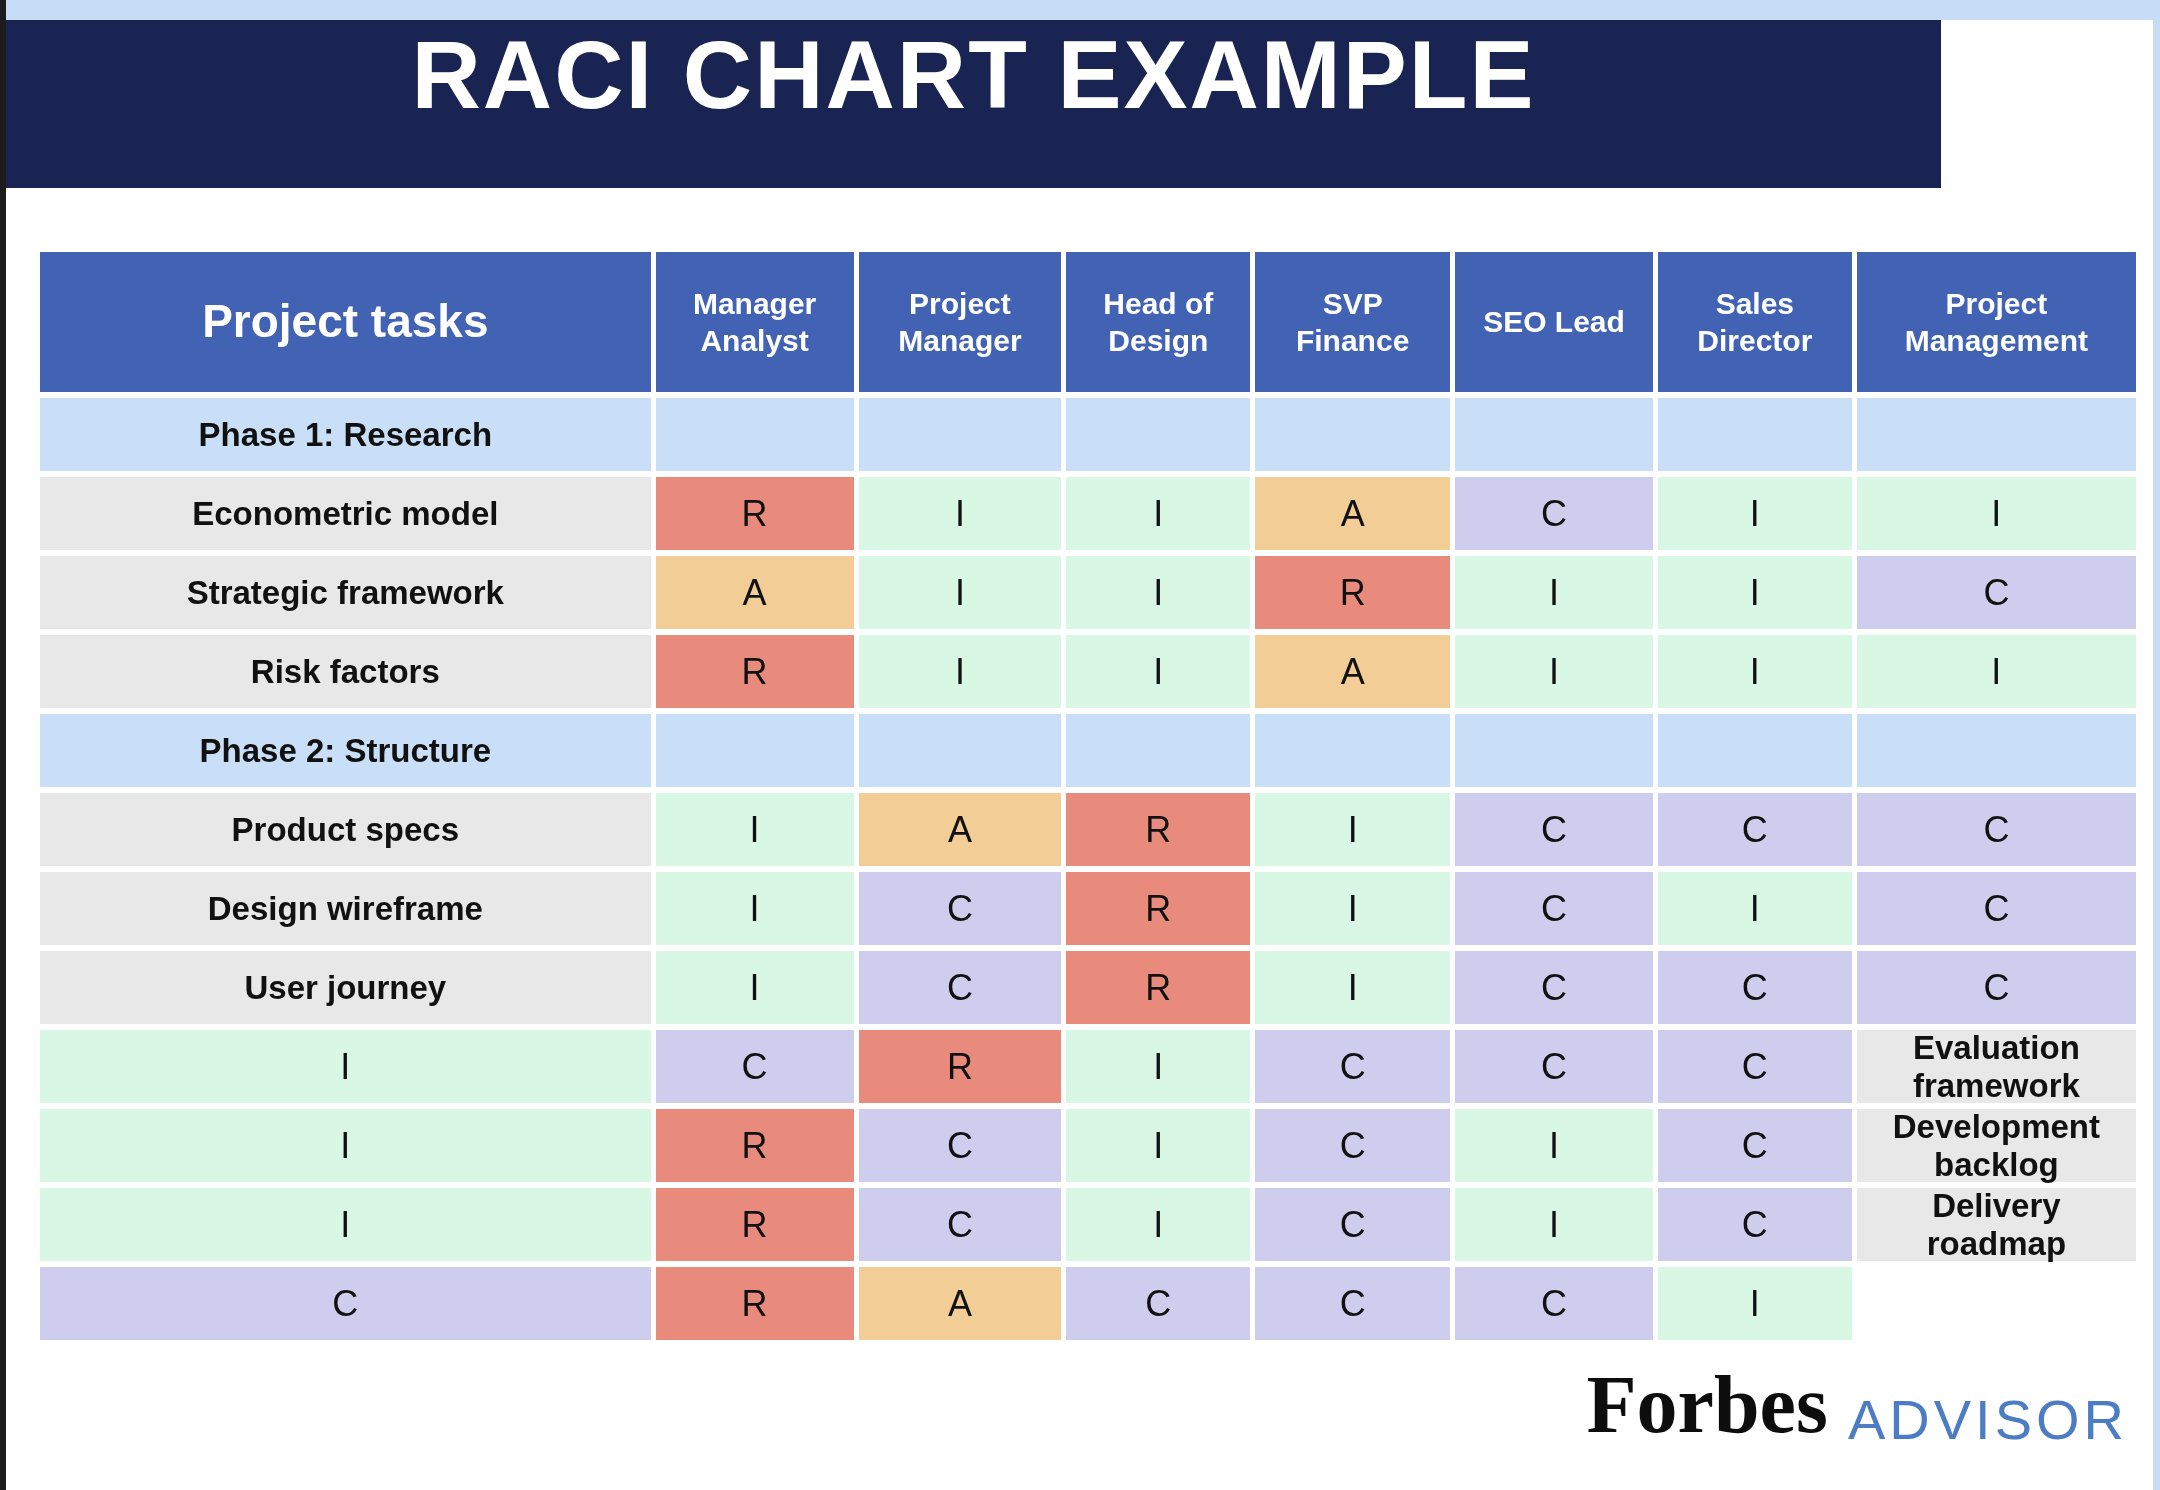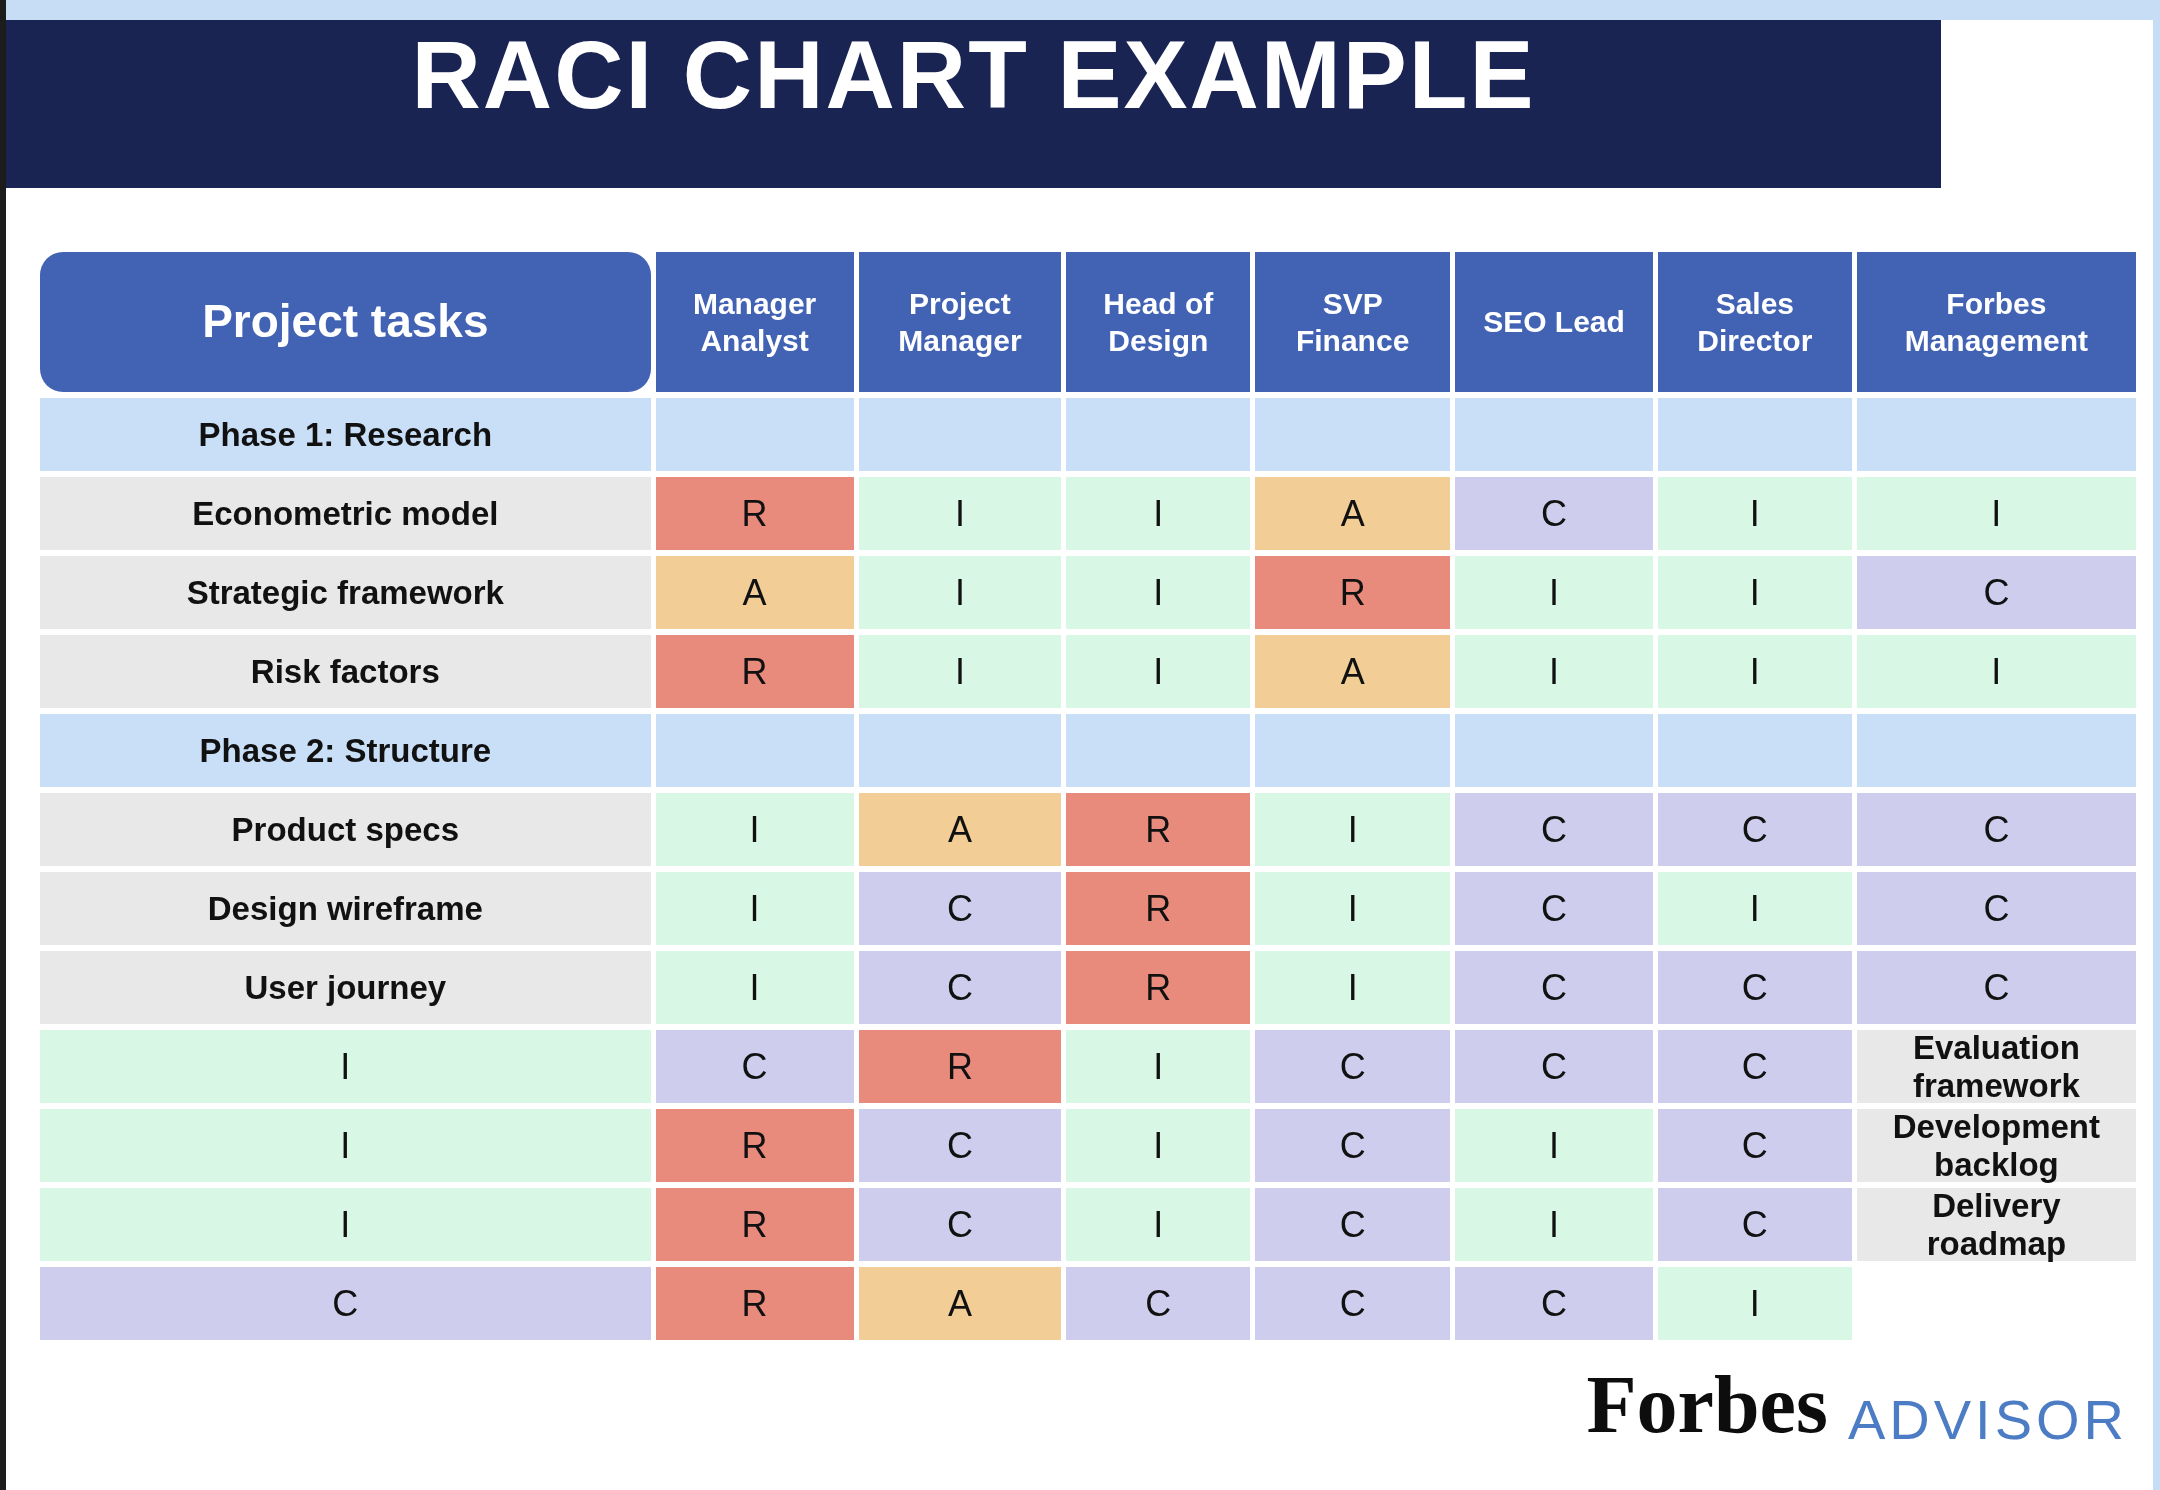--- a/index.html
+++ b/index.html
@@ -65,21 +65,20 @@
     background: var(--c-header-bg, #4262b4);
     color: #ffffff;
     font-weight: 700;
     font-size: 30px;
     line-height: 1.25;
     padding: 0 8px;
   }
   .hdr-task {
     font-size: 46px;
     font-weight: 700;
-    border-radius: 23px;
   }
   .section-cell { background: var(--c-section-bg, #c9dff7); }
   .section-label {
     font-size: 33px;
     font-weight: 700;
   }
   .task-cell {
     background: var(--c-task-bg, #e8e8e8);
     font-size: 33px;
     font-weight: 600;
@@ -124,21 +123,21 @@
   </div>
 
   <div class="raci-grid" id="raci-grid">
       <div class="cell hdr hdr-task">Project tasks</div>
       <div class="cell hdr">Manager Analyst</div>
       <div class="cell hdr">Project Manager</div>
       <div class="cell hdr">Head of Design</div>
       <div class="cell hdr">SVP Finance</div>
       <div class="cell hdr">SEO Lead</div>
       <div class="cell hdr">Sales Director</div>
-      <div class="cell hdr">Forbes Management</div>
+      <div class="cell hdr">Project Management</div>
       <div class="cell section-cell section-label">Phase 1: Research</div>
       <div class="cell section-cell"></div>
       <div class="cell section-cell"></div>
       <div class="cell section-cell"></div>
       <div class="cell section-cell"></div>
       <div class="cell section-cell"></div>
       <div class="cell section-cell"></div>
       <div class="cell section-cell"></div>
       <div class="cell task-cell">Econometric model</div>
       <div class="cell val val-R">R</div>

